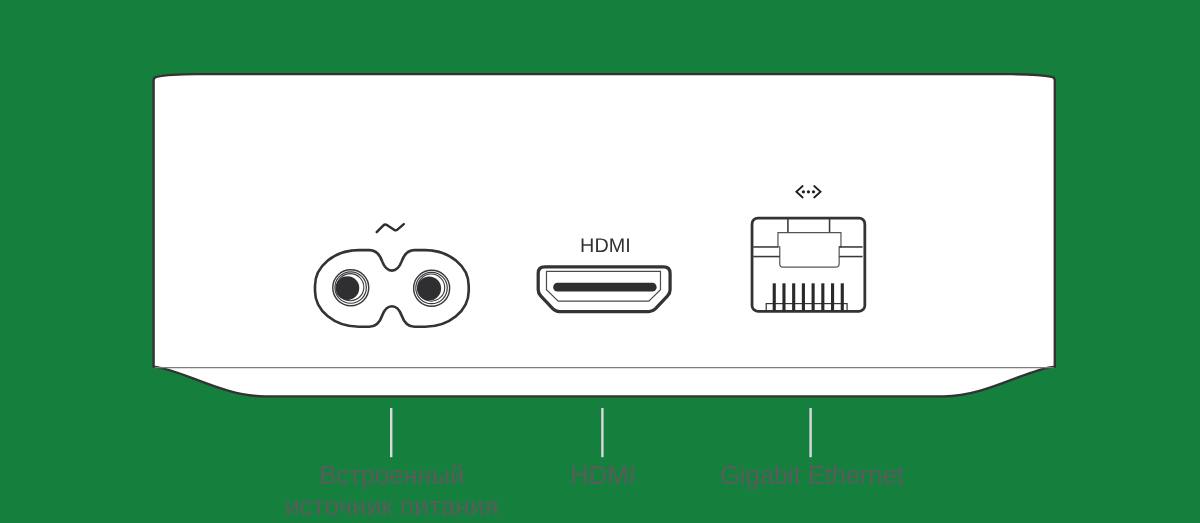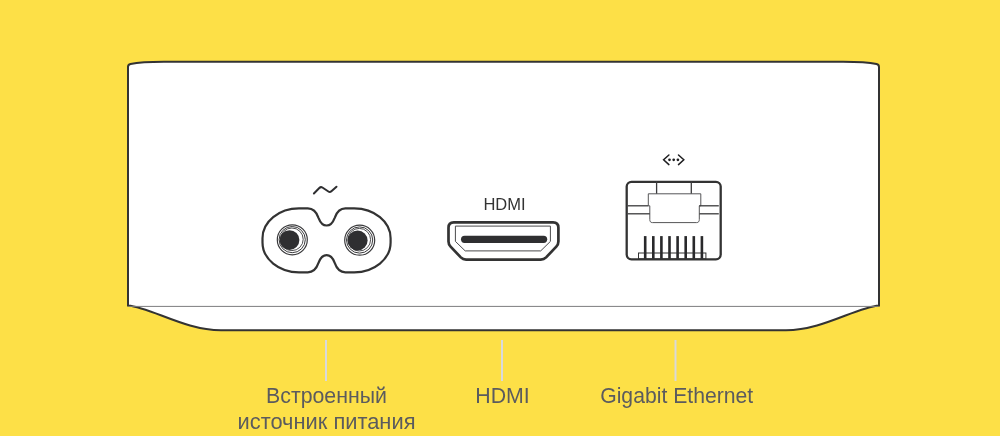--- a/index.html
+++ b/index.html
@@ -1,16 +1,16 @@
 <!DOCTYPE html>
 <html><head>
 <meta charset="utf-8">
 <style>
   html,body{margin:0;padding:0;background:#ffffff;}
-  .wrap{position:relative;width:1000px;height:436px;background:#fde047;overflow:hidden;}
+  .wrap{position:relative;width:1000px;height:436px;background:#15803d;overflow:hidden;}
   svg{display:block;}
   text{font-family:"Liberation Sans",sans-serif;}
 </style>
 </head>
 <body>
 <div class="wrap">
 <svg width="1000" height="436" viewBox="0 0 1000 436" fill="none" xmlns="http://www.w3.org/2000/svg">
 
   <path d="M 128,67
            Q 128,64.6 130.5,64.1

